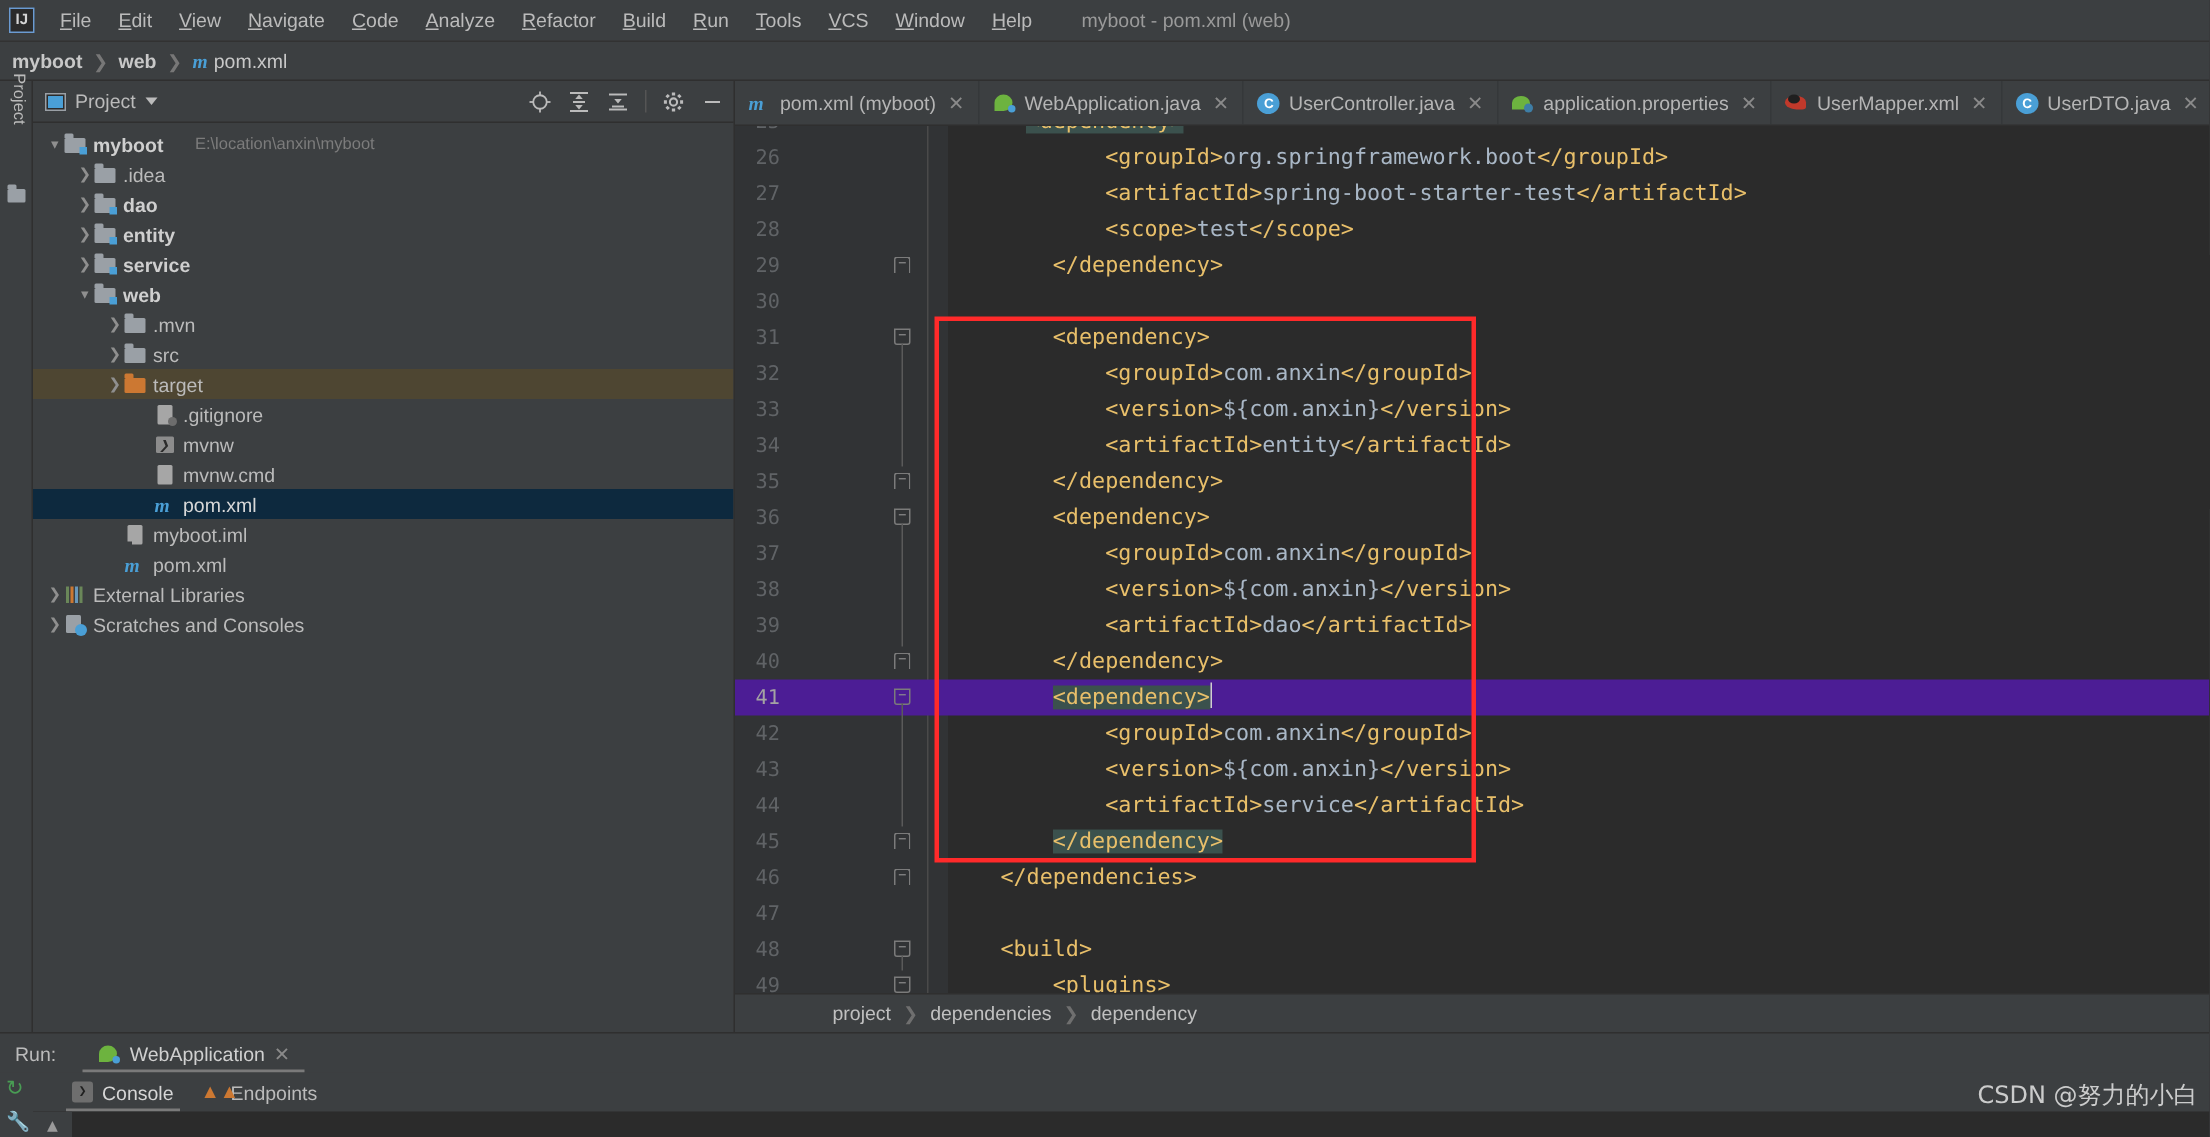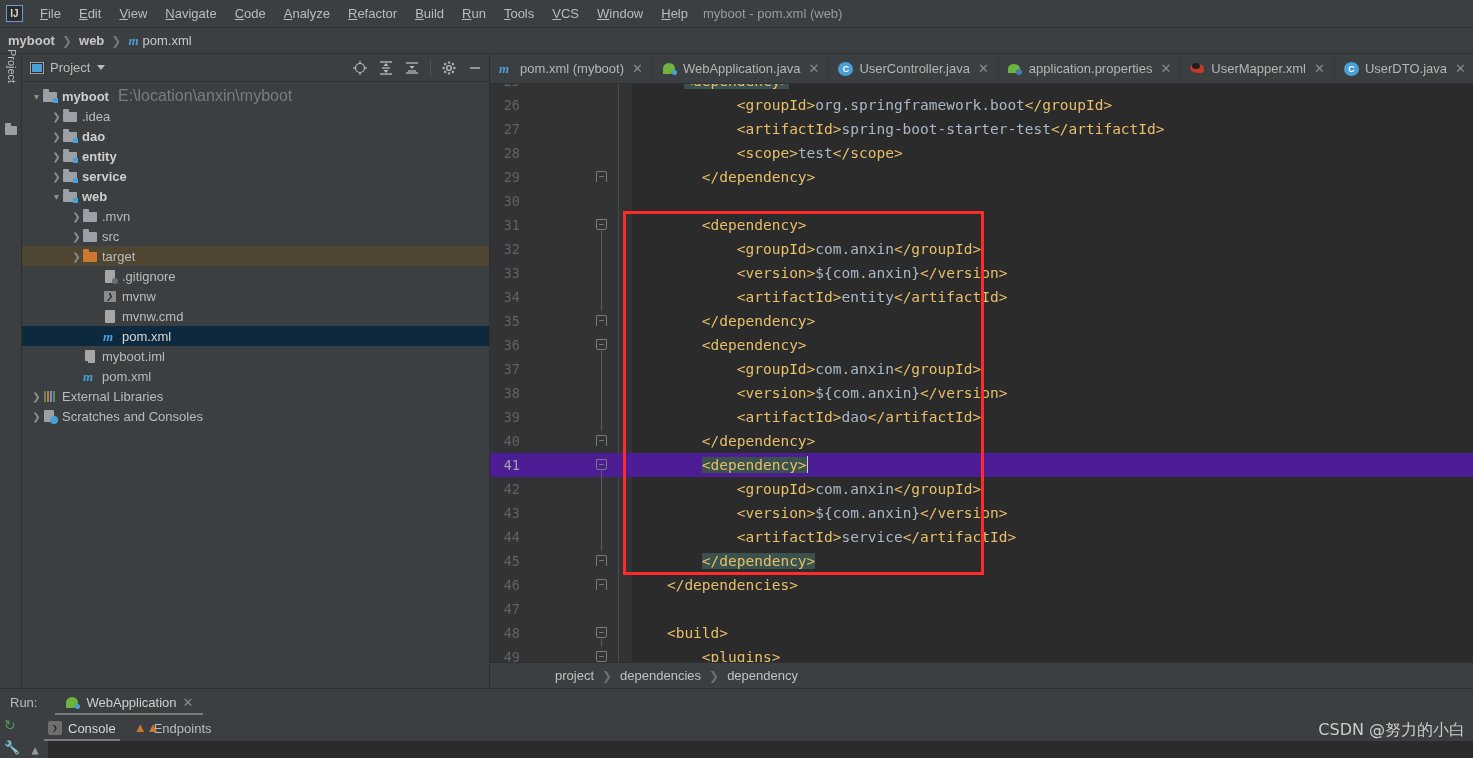--- a/index.html
+++ b/index.html
@@ -19,21 +19,21 @@
   .ij-logo {
     width: 17px; height: 17px; border: 1px solid #6b9bd2; background: #2b2b2b;
     color: #d5d5d5; font-size: 10px; font-weight: bold; line-height: 15px;
     text-align: center; margin-right: 8px; font-family: "Liberation Sans", sans-serif;
   }
   .menu-item {
     color: #bbbbbb; font-size: 13px; padding: 3px 9px; white-space: nowrap;
   }
   .menu-item .u { text-decoration: underline; }
   #window-title {
-    color: #9a9a9a; font-size: 13px; margin-left: 6px; white-space: nowrap;
+    color: #9a9a9a; font-size: 13px; margin-left: 24px; white-space: nowrap;
   }
 
   
   #navbar {
     height: 26px; background: #3c3f41; display: flex; align-items: center;
     padding-left: 8px; border-bottom: 1px solid #2f2f2f;
   }
   #navbar .crumb { color: #c8c8c8; font-size: 13px; font-weight: bold; }
   #navbar .crumb.light { font-weight: normal; color: #c8c8c8; }
   #navbar .sep { color: #777; font-size: 12px; margin: 0 7px; }
@@ -99,21 +99,21 @@
     height: 20px; display: flex; align-items: center; font-size: 13px;
     color: #bbbbbb; white-space: nowrap; padding-right: 6px;
   }
   .trow.sel { background: #0d293e; color: #d8d8d8; }
   .trow.hl  { background: #4e4632; }
   .trow .arrow {
     width: 13px; text-align: center; color: #8f8f8f; font-size: 10px; flex: 0 0 13px;
   }
   .trow .lbl { margin-left: 4px; }
   .trow .lbl.bold { font-weight: bold; color: #cfcfcf; }
-  .trow .path { color: #7c7c7c; font-size: 16px; margin-left: 9px; }
+  .trow .path { color: #7c7c7c; font-size: 11px; margin-left: 21px; }
 
   .ic { width: 15px; height: 15px; position: relative; flex: 0 0 15px; }
   
   .ic.folder:before {
     content:""; position:absolute; left:0; top:3px; width:14px; height:10px;
     background:#9aa0a6; border-radius:1px;
   }
   .ic.folder:after {
     content:""; position:absolute; left:0; top:0.5px; width:6px; height:3px;
     background:#9aa0a6; border-radius:1px 1px 0 0;

